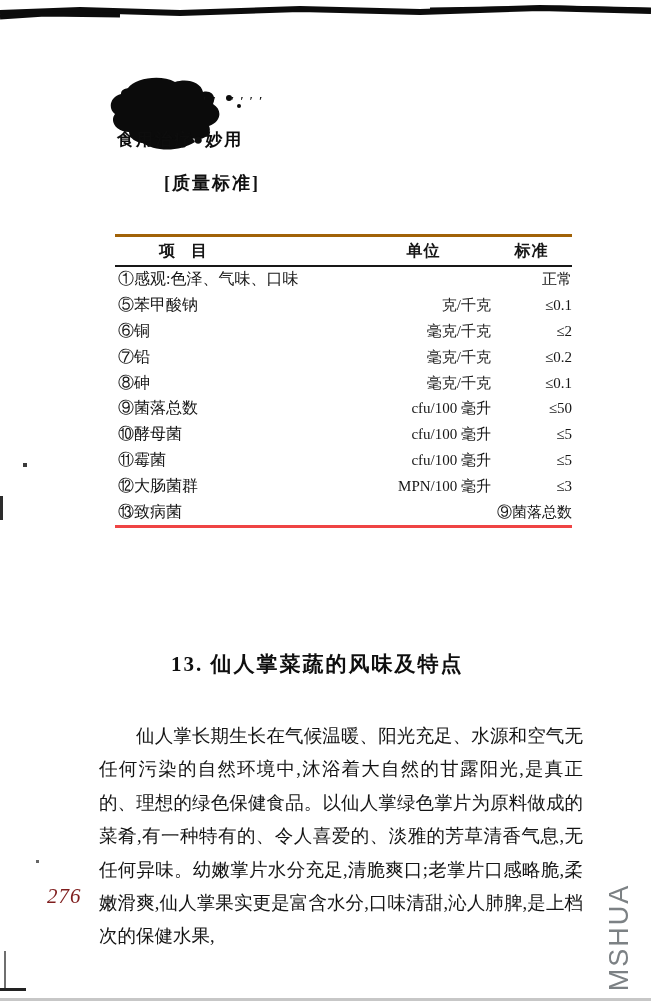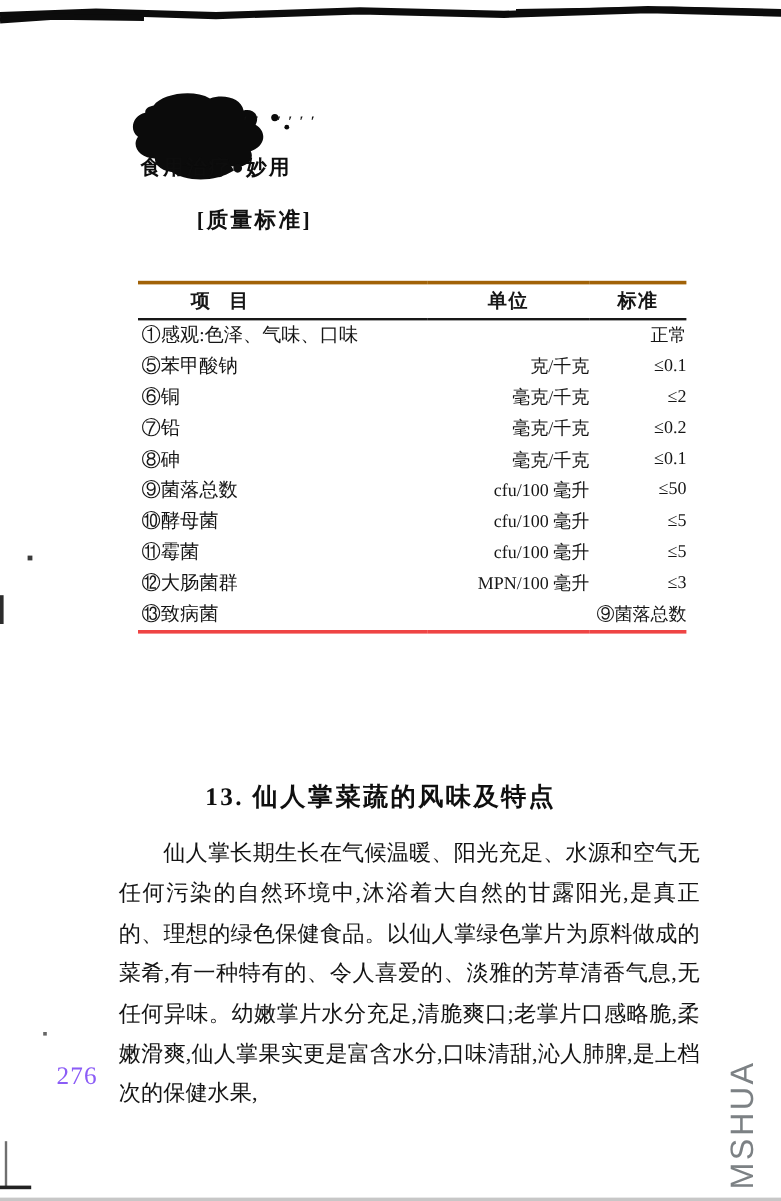--- a/index.html
+++ b/index.html
@@ -56,28 +56,28 @@
   table.spec tbody td { height:25.8px; padding:0; vertical-align:middle; }
   table.spec tbody td.c-item { text-align:left; padding-left:3px; }
   table.spec tbody td.c-unit, table.spec tbody td.c-std { text-align:right; font-size:15px; }
   table.spec tbody tr:last-child td { border-bottom:3px solid #ef4444; }
   
   .section-heading {
     position:absolute; left:138px; top:650px;
     font-size:21px; font-weight:bold; letter-spacing:2px; color:#0f0f0f;margin-left:33px;
   }
   .body-paragraph {
-    position:absolute; left:99px; top:696px; width:484px;
+    position:absolute; left:99px; top:720px; width:484px;
     font-size:18.5px; line-height:33.4px;
     text-align:justify; text-justify:inter-ideograph;
     text-indent:2em; color:#141414;
   }
   .page-number {
     position:absolute; left:47px; top:884px;
-    font-size:21px; color:#8b5cf6; letter-spacing:1px;text-align:center;
+    font-size:21px; font-style:italic; color:#7f1d1d; letter-spacing:1px;text-align:center;
   }
   .watermark {
     position:absolute; left:563px; top:922px; width:112px; text-align:center;
     transform:rotate(-90deg);
     font-family:"Liberation Sans", sans-serif;
     font-size:27px; letter-spacing:2px; color:#7c8184;
   }
 </style>
 </head>
 <body>

